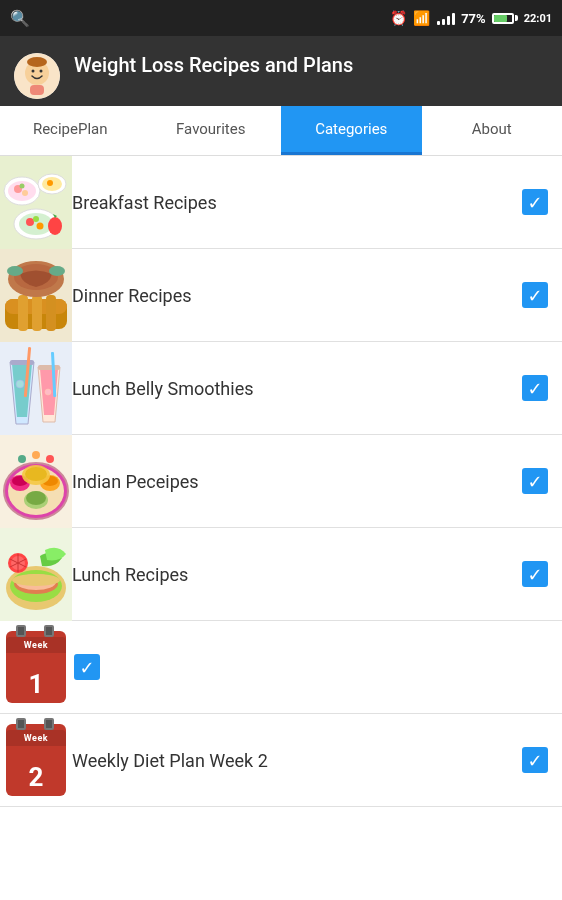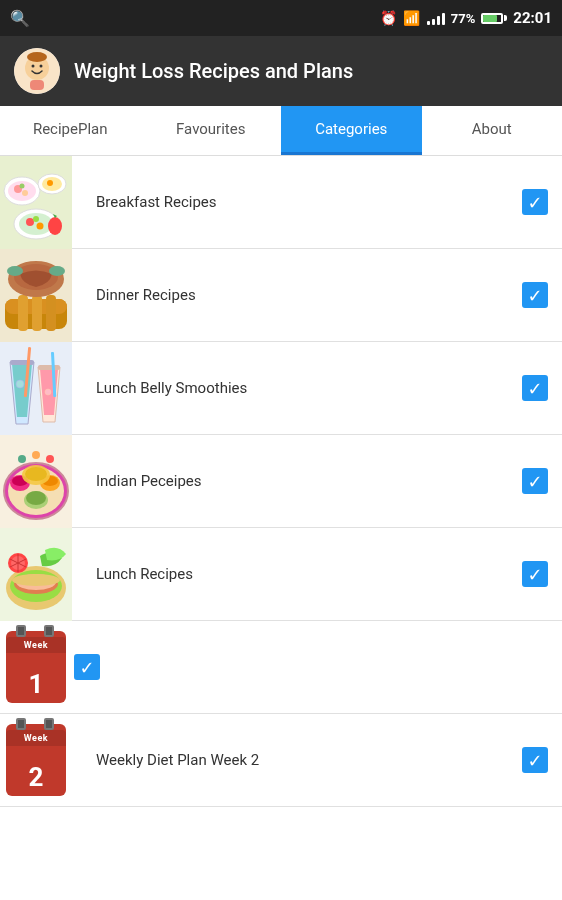--- a/index.html
+++ b/index.html
@@ -52,22 +52,21 @@
       width: 3px; height: 6px;
       background: #fff; border-radius: 0 2px 2px 0;
     }
 
     
     .app-bar {
       width: 100%;
       height: 70px;
       background: #333;
       display: flex;
-      align-items: center;
-      padding: 5px 14px;
+      padding: 17px 14px;
       gap: 14px;
     }
     .app-icon {
       width: 46px; height: 46px;
       border-radius: 50%;
       background: #ddd;
       overflow: hidden;
       flex-shrink: 0;
       display: flex; align-items: center; justify-content: center;
       font-size: 22px;
@@ -119,23 +118,23 @@
     }
     .category-thumb {
       width: 72px;
       height: 93px;
       flex-shrink: 0;
       overflow: hidden;
       display: flex; align-items: center; justify-content: center;
     }
     .category-name {
       flex: 1;
-      font-size: 15px;
+      font-size: 18px;
       color: #333;
-      padding-left: 24px;
+      padding-left: 0;
       font-weight: 400;
     }
     .category-checkbox {
       width: 30px;
       height: 30px;
       margin-right: 12px;
       flex-shrink: 0;
       display: flex; align-items: center; justify-content: center;
     }
     .checkbox-checked {
@@ -170,21 +169,21 @@
 
     <span>77%</span>
 
     <div class="battery">
       <div class="battery-body">
           <div class="battery-fill"></div>
         </div>
       <div class="battery-tip"></div>
     </div>
 
-    <span style="font-size:15px; font-weight:bold;">22:01</span>
+    <span style="font-size:11px; font-weight:bold;">22:01</span>
   </div>
 </div>
 
 <div class="app-bar">
   <div class="app-icon">
 
     <svg width="46" height="46" viewBox="0 0 46 46">
       <circle cx="23" cy="23" r="23" fill="#f9e4c8"></circle>
 
       <circle cx="23" cy="20" r="12" fill="#f7d09a"></circle>

